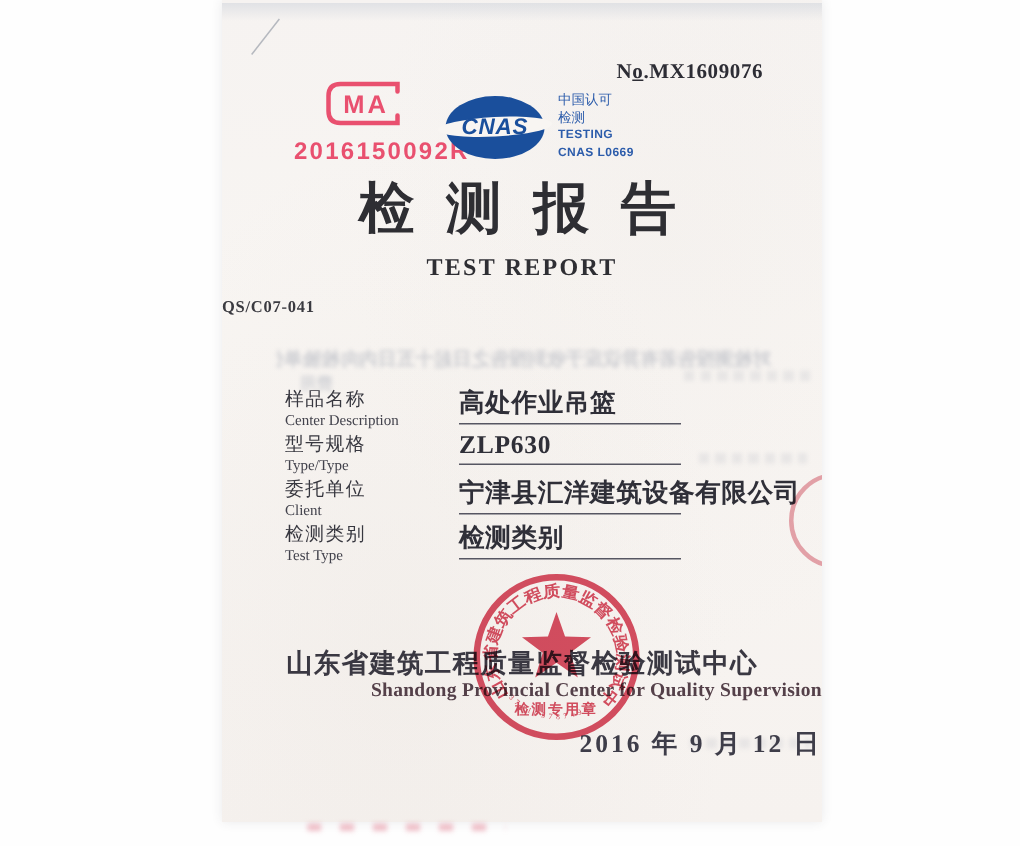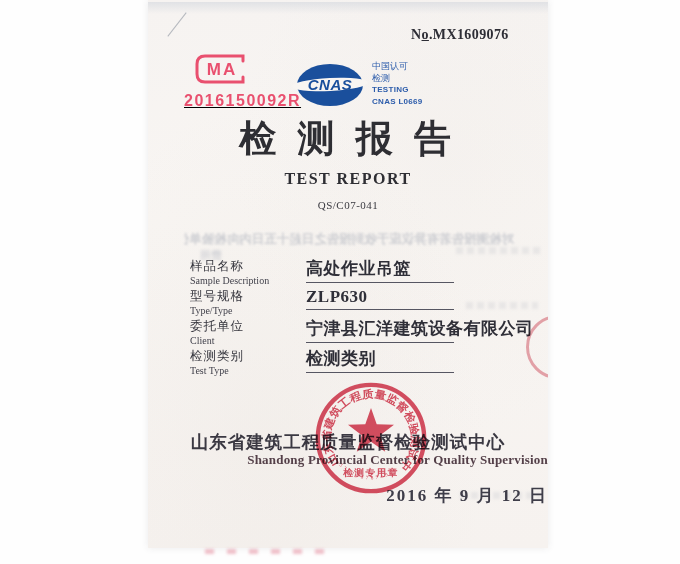--- a/index.html
+++ b/index.html
@@ -17,45 +17,45 @@
       linear-gradient(180deg,#f6f3f1 0%,#f8f5f2 40%,#f6f2ef 100%);
     box-shadow:0 0 7px rgba(60,60,70,.10);
     overflow:hidden;
   }
   .top-shade{position:absolute;left:0;top:2px;width:100%;height:12px;
     background:linear-gradient(180deg,rgba(190,198,210,.38),rgba(190,198,210,0));}
   .crease{position:absolute;left:14px;top:24px;width:30px;height:1px;
     background:#9aa0aa;transform:rotate(-52deg);opacity:.7;}
 
   
-  .cma-block{position:absolute;left:36px;top:52px;width:80px;text-align:center;text-decoration:underline;}
+  .cma-block{position:absolute;left:48px;top:52px;width:80px;text-align:right;}
   .cma-num{margin-top:2px;font-size:16px;letter-spacing:1.5px;color:#e9506f;
     font-family:"Liberation Sans",sans-serif;font-weight:bold;}
   .cnas-logo{position:absolute;left:149px;top:64px;width:66px;height:42px;
     background:#1a4f9c;border-radius:50%;}
   .cnas-band{position:absolute;left:-5px;right:-5px;top:14px;height:13px;
     background:#f8f5f2;border-radius:50%;transform:rotate(-3deg);}
   .cnas-word{position:absolute;left:0;right:0;top:12px;text-align:center;
     font-family:"Liberation Sans",sans-serif;font-weight:bold;font-style:italic;
     font-size:15px;color:#1a4f9c;letter-spacing:.5px;}
   .cnas-text{position:absolute;left:224px;top:61px;color:#2c5cab;line-height:11.5px;
     font-family:"Liberation Sans",sans-serif;}
   .cnas-text .cn{font-size:9px;}
   .cnas-text .en{font-size:8px;font-weight:bold;letter-spacing:.3px;}
-  .report-no{position:absolute;left:263px;top:27px;font-size:14px;color:#2d2d35;
+  .report-no{position:absolute;left:263px;top:41px;font-size:14px;color:#2d2d35;
     font-weight:bold;letter-spacing:.4px;}
   .report-no .u{text-decoration:underline;}
 
   
   .title-cn{position:absolute;left:0;width:100%;top:114px;text-align:center;
     font-size:37px;font-weight:bold;color:#2e2e33;letter-spacing:6px;}
   .title-en{position:absolute;left:0;width:100%;top:170px;text-align:center;
     font-size:16px;font-weight:bold;color:#2e2e33;letter-spacing:1.5px;}
-  .doc-code{position:absolute;left:0;width:100%;top:199px;text-align:center;
-    font-size:11px;color:#3a3a40;letter-spacing:.5px;}
+  .doc-code{position:absolute;left:0;width:100%;top:199px;text-align:left;
+    font-size:11px;color:#3a3a40;letter-spacing:.5px;font-weight:bold;}
 
   
   .bleed1{position:absolute;left:36px;top:231px;width:330px;text-align:center;
     font-size:12.5px;font-weight:bold;color:#8b93a4;transform:scaleX(-1);
     filter:blur(1.3px);opacity:.38;white-space:nowrap;overflow:hidden;}
   .bleed2{position:absolute;left:52px;top:248px;font-size:11px;font-weight:bold;
     color:#939bac;transform:scaleX(-1);filter:blur(1.4px);opacity:.33;}
   .ghost{position:absolute;background:repeating-linear-gradient(90deg,
     rgba(140,148,165,.28) 0 7px, rgba(140,148,165,0) 7px 11px);
     height:7px;filter:blur(1.5px);opacity:.5;}
@@ -120,21 +120,21 @@
   <div class="doc-code">QS/C07-041</div>
 
   <div class="bleed1">对检测报告若有异议应于收到报告之日起十五日内向检验单位提出</div>
   <div class="bleed2">费用</div>
   <div class="ghost" style="left:308px;top:247px;width:84px;"></div>
   <div class="ghost" style="left:318px;top:302px;width:72px;"></div>
   <div class="ghost" style="left:312px;top:492px;width:80px;"></div>
 
   <div class="field-row" style="top:258px;">
     <div class="f-cn">样品名称</div>
-    <div class="f-en">Sample Description</div>
+    <div class="f-en">Center Description</div>
     <div class="f-val">高处作业吊篮</div>
   </div>
   <div class="field-row" style="top:288px;">
     <div class="f-cn">型号规格</div>
     <div class="f-en">Type/Type</div>
     <div class="f-val">ZLP630</div>
   </div>
   <div class="field-row" style="top:318px;">
     <div class="f-cn">委托单位</div>
     <div class="f-en">Client</div>

